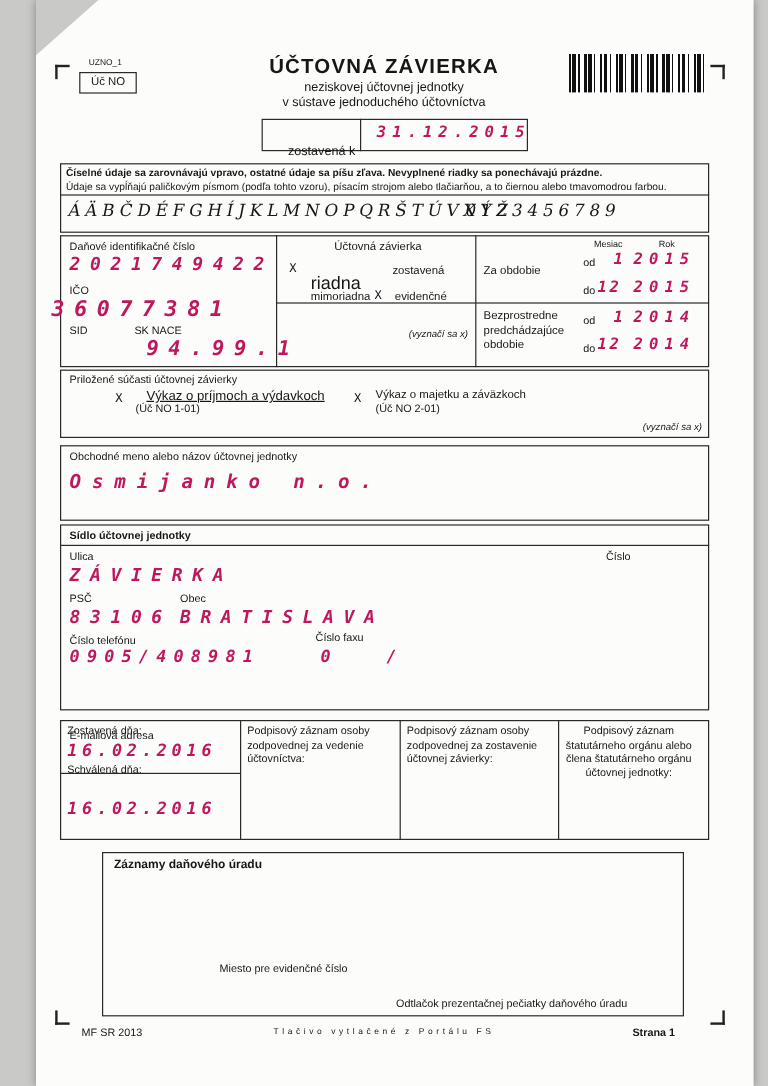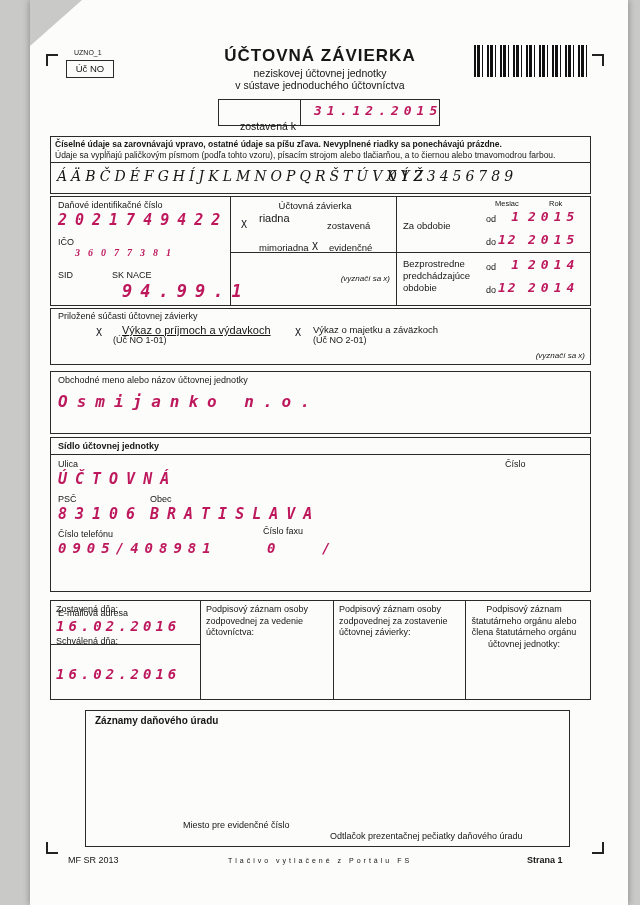--- a/index.html
+++ b/index.html
@@ -48,28 +48,28 @@
 <div class="abs" style="left:388px;top:168px;font-family:'DejaVu Serif',serif;font-style:italic;font-size:14px;letter-spacing:4px;">0123456789</div>
 
 <div class="box" style="left:50px;top:196px;width:541px;height:110px;"></div>
 <div class="vline" style="left:230px;top:196px;height:110px;"></div>
 <div class="vline" style="left:396px;top:196px;height:110px;"></div>
 <div class="hline" style="left:230px;top:252px;width:361px;"></div>
 
 <div class="lbl" style="left:58px;top:200px;">Daňové identifikačné číslo</div>
 <div class="val" style="left:58px;top:211px;font-size:15px;letter-spacing:8px;">2021749422</div>
 <div class="lbl" style="left:58px;top:237px;">IČO</div>
-<div class="val" style="left:75px;top:247px;font-size:10px;letter-spacing:8px;font-family:Liberation Serif, serif;">36077381</div>
+<div class="val" style="left:43px;top:247px;font-size:18px;letter-spacing:8px;">36077381</div>
 <div class="lbl" style="left:58px;top:270px;">SID</div>
 <div class="lbl" style="left:112px;top:270px;">SK NACE</div>
 <div class="val" style="left:122px;top:281px;font-size:17px;letter-spacing:8px;">94.99.1</div>
 
 <div class="lbl" style="left:240px;top:200px;width:150px;text-align:center;font-size:9.5px;">Účtovná závierka</div>
 <div class="xmark" style="left:241px;top:219px;">X</div>
-<div class="lbl" style="left:259px;top:212px;font-size:11px;">riadna</div>
+<div class="lbl" style="left:259px;top:228px;font-size:15px;">riadna</div>
 <div class="lbl" style="left:327px;top:220px;font-size:9.5px;">zostavená</div>
 <div class="lbl" style="left:259px;top:242px;font-size:9.5px;">mimoriadna</div>
 <div class="xmark" style="left:312px;top:241px;">X</div>
 <div class="lbl" style="left:329px;top:242px;font-size:9.5px;">evidenčné</div>
 <div class="note" style="left:280px;top:274px;width:110px;text-align:right;">(vyznačí sa x)</div>
 
 <div class="lbl" style="left:495px;top:199px;font-size:7.5px;">Mesiac</div>
 <div class="lbl" style="left:549px;top:199px;font-size:7.5px;">Rok</div>
 <div class="lbl" style="left:403px;top:220px;font-size:9.5px;">Za obdobie</div>
 <div class="lbl" style="left:486px;top:214px;">od</div>
@@ -98,21 +98,21 @@
 
 <div class="box" style="left:50px;top:371px;width:541px;height:63px;"></div>
 <div class="lbl" style="left:58px;top:375px;">Obchodné meno alebo názov účtovnej jednotky</div>
 <div class="val" style="left:58px;top:392px;font-size:16px;letter-spacing:9px;">Osmijanko n.o.</div>
 
 <div class="box" style="left:50px;top:437px;width:541px;height:155px;"></div>
 <div class="lbl" style="left:58px;top:441px;font-weight:700;">Sídlo účtovnej jednotky</div>
 <div class="hline" style="left:50px;top:454px;width:541px;"></div>
 <div class="lbl" style="left:58px;top:459px;">Ulica</div>
 <div class="lbl" style="left:505px;top:459px;">Číslo</div>
-<div class="val" style="left:58px;top:470px;font-size:15px;letter-spacing:8px;">ÚČTOVNÁ</div>
+<div class="val" style="left:58px;top:470px;font-size:15px;letter-spacing:8px;">ZÁVIERKA</div>
 <div class="lbl" style="left:58px;top:494px;">PSČ</div>
 <div class="lbl" style="left:150px;top:494px;">Obec</div>
 <div class="val" style="left:58px;top:505px;font-size:15px;letter-spacing:8px;">83106</div>
 <div class="val" style="left:150px;top:505px;font-size:15px;letter-spacing:8px;">BRATISLAVA</div>
 <div class="lbl" style="left:58px;top:529px;">Číslo telefónu</div>
 <div class="lbl" style="left:263px;top:526px;">Číslo faxu</div>
 <div class="val" style="left:58px;top:540px;font-size:14px;letter-spacing:6px;">0905/408981</div>
 <div class="val" style="left:267px;top:540px;font-size:14px;">0</div>
 <div class="val" style="left:322px;top:540px;font-size:14px;">/</div>
 <div class="lbl" style="left:58px;top:564px;margin-top:44px;">E-mailová adresa</div>
@@ -125,18 +125,18 @@
 <div class="lbl" style="left:56px;top:604px;">Zostavená dňa:</div>
 <div class="val" style="left:56px;top:618px;font-size:14px;letter-spacing:4px;">16.02.2016</div>
 <div class="lbl" style="left:56px;top:636px;">Schválená dňa:</div>
 <div class="val" style="left:56px;top:666px;font-size:14px;letter-spacing:4px;">16.02.2016</div>
 <div class="lbl" style="left:206px;top:604px;width:122px;white-space:normal;line-height:1.3;">Podpisový záznam osoby zodpovednej za vedenie účtovníctva:</div>
 <div class="lbl" style="left:339px;top:604px;width:122px;white-space:normal;line-height:1.3;">Podpisový záznam osoby zodpovednej za zostavenie účtovnej závierky:</div>
 <div class="lbl" style="left:466px;top:604px;width:116px;white-space:normal;line-height:1.3;text-align:center;">Podpisový záznam štatutárneho orgánu alebo člena štatutárneho orgánu účtovnej jednotky:</div>
 
 <div class="box" style="left:85px;top:710px;width:485px;height:137px;"></div>
 <div class="lbl" style="left:95px;top:715px;font-weight:700;font-size:10px;">Záznamy daňového úradu</div>
-<div class="lbl" style="left:140px;top:820px;padding-left:43px;">Miesto pre evidenčné číslo</div>
+<div class="lbl" style="left:140px;top:802px;padding-left:43px;">Miesto pre evidenčné číslo</div>
 <div class="lbl" style="left:330px;top:831px;">Odtlačok prezentačnej pečiatky daňového úradu</div>
 
 <div class="lbl" style="left:68px;top:855px;">MF SR 2013</div>
 <div class="abs" style="left:170px;top:857px;width:300px;text-align:center;font-size:7px;letter-spacing:3px;">Tlačivo vytlačené z Portálu FS</div>
 <div class="lbl" style="left:527px;top:855px;font-weight:700;">Strana 1</div>
 
 </body></html>

